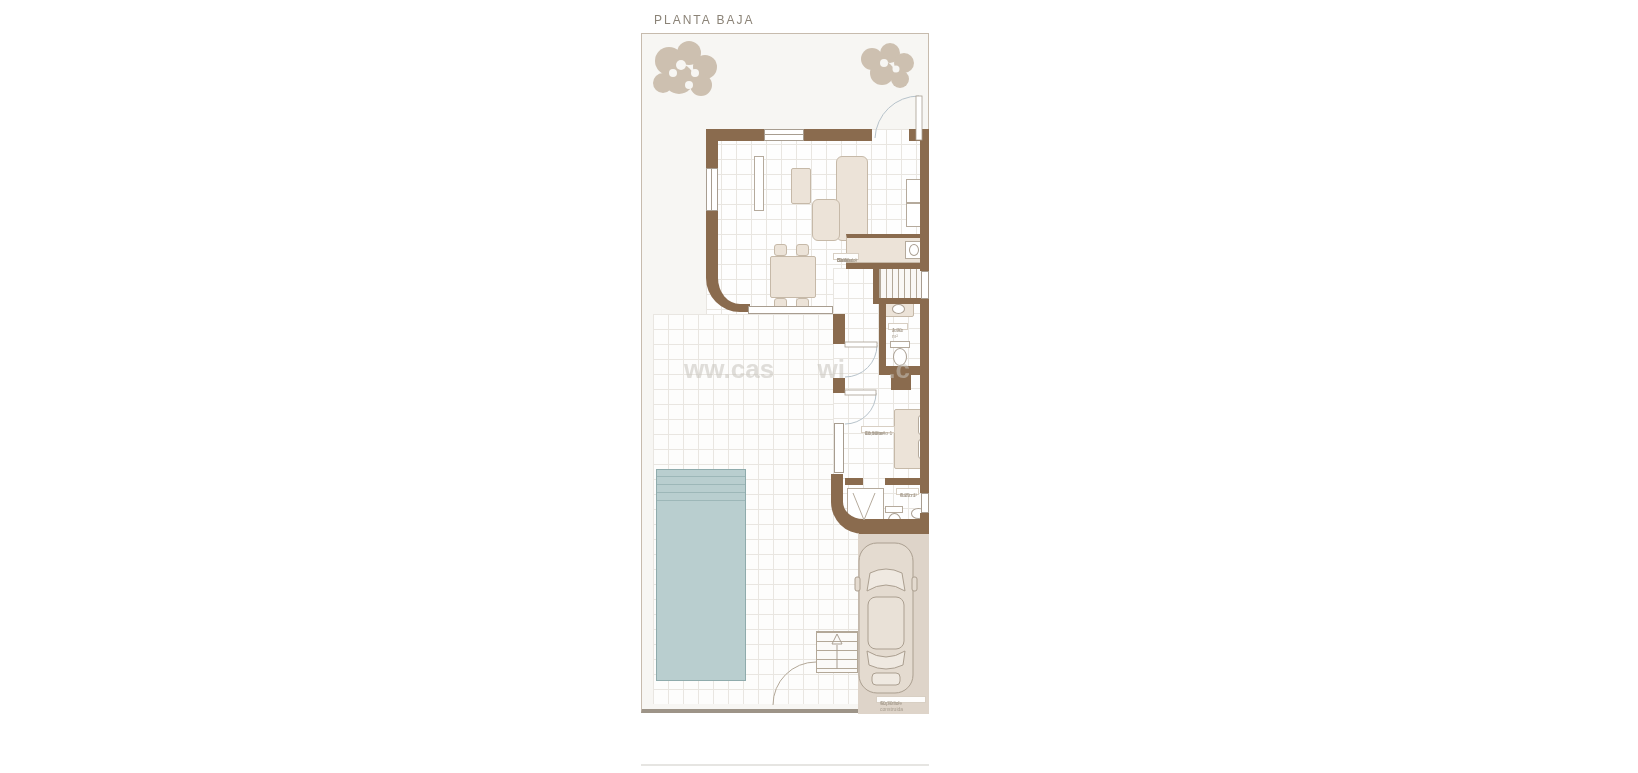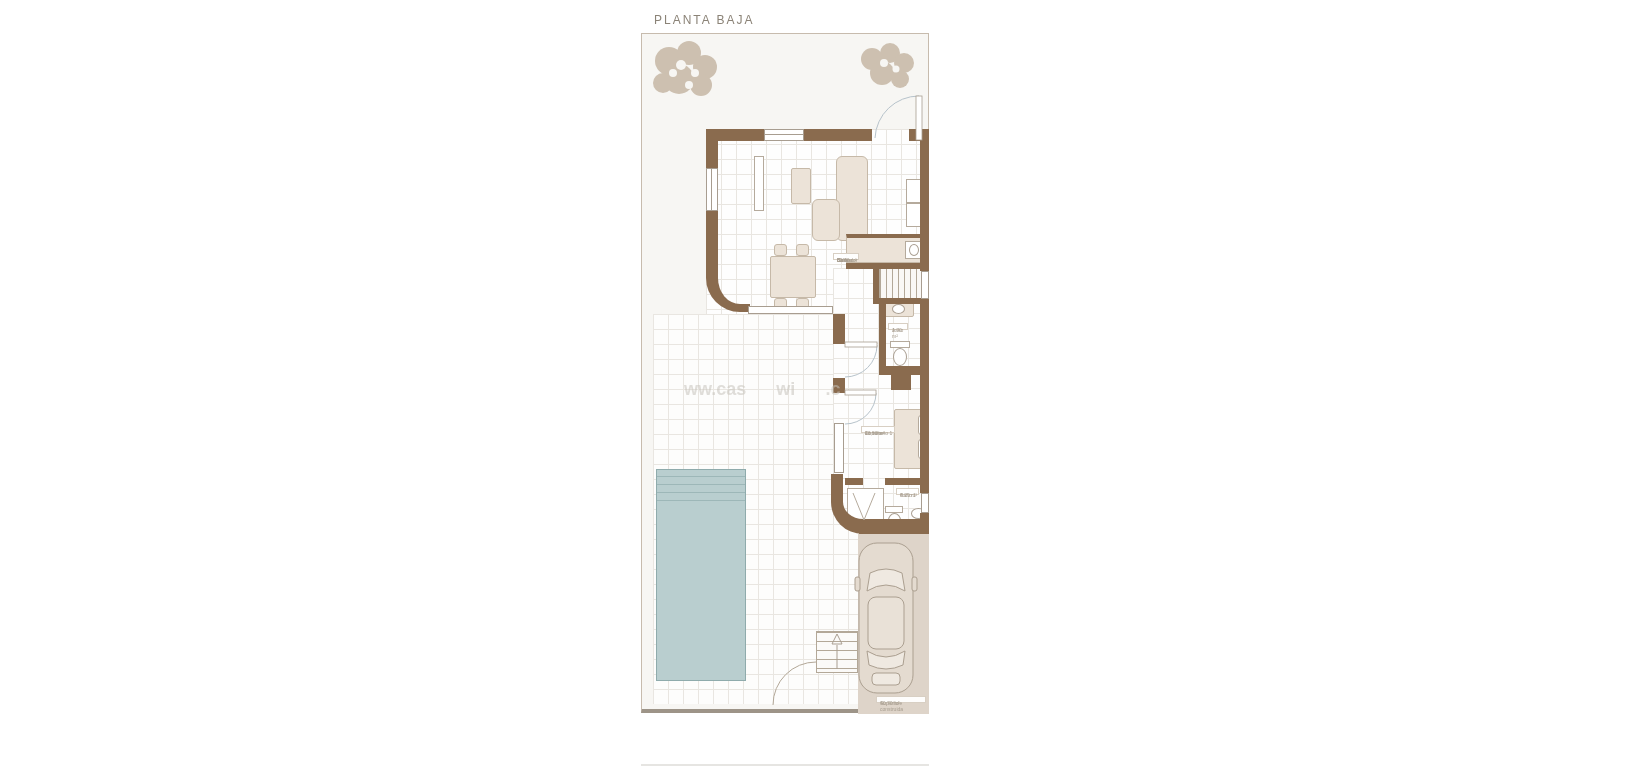--- a/index.html
+++ b/index.html
@@ -73,21 +73,21 @@
     border:1px solid #b3a898;
   }
   
   .rlabel{
     background:rgba(255,255,255,.95);border:0.5px solid #d8cfc3;color:var(--label_text,#a79d8f);
     font-size:5px;line-height:6.5px;padding:2.5px 3px;z-index:40;
   }
   .rlabel span{display:block;}
   .watermark{
     left:42px;top:320px;width:240px;z-index:50;white-space:pre;
-    font-size:18px;font-weight:700;color:rgba(198,195,188,.55);margin-top:25px;
+    font-size:26px;font-weight:700;color:rgba(198,195,188,.55);
   }
   .overlay{left:0;top:0;z-index:45;pointer-events:none;}
   .treesvg{z-index:2;}
 </style>
 </head>
 <body>
 
 <div class="plan-title">PLANTA BAJA</div>
 
 <div class="plot">

